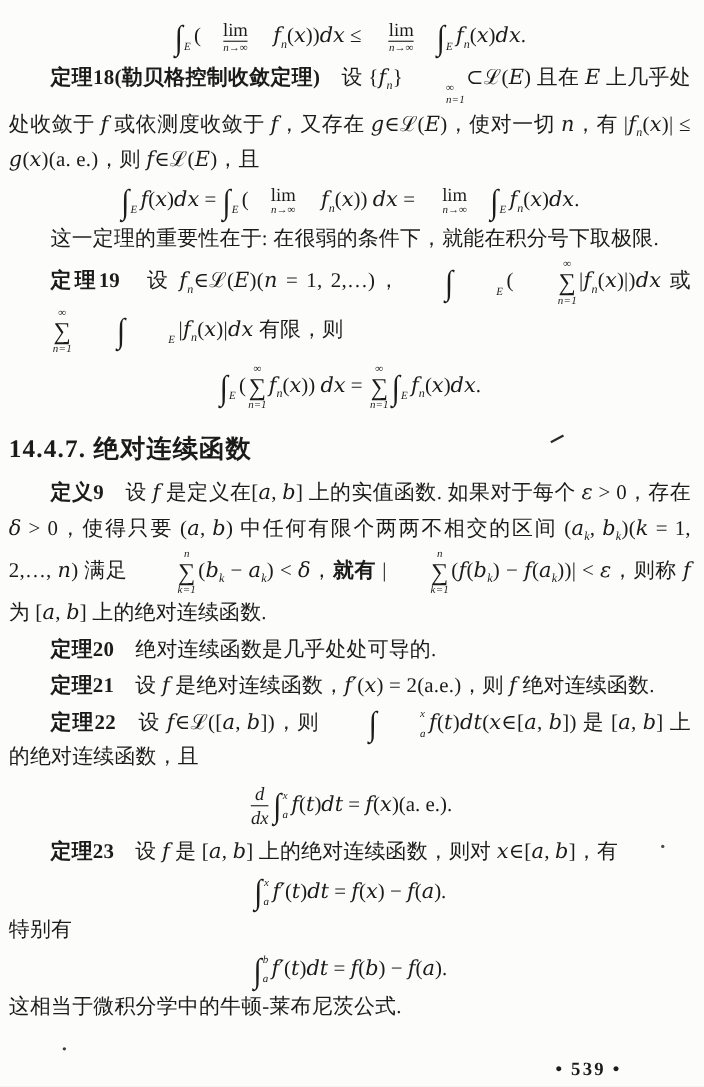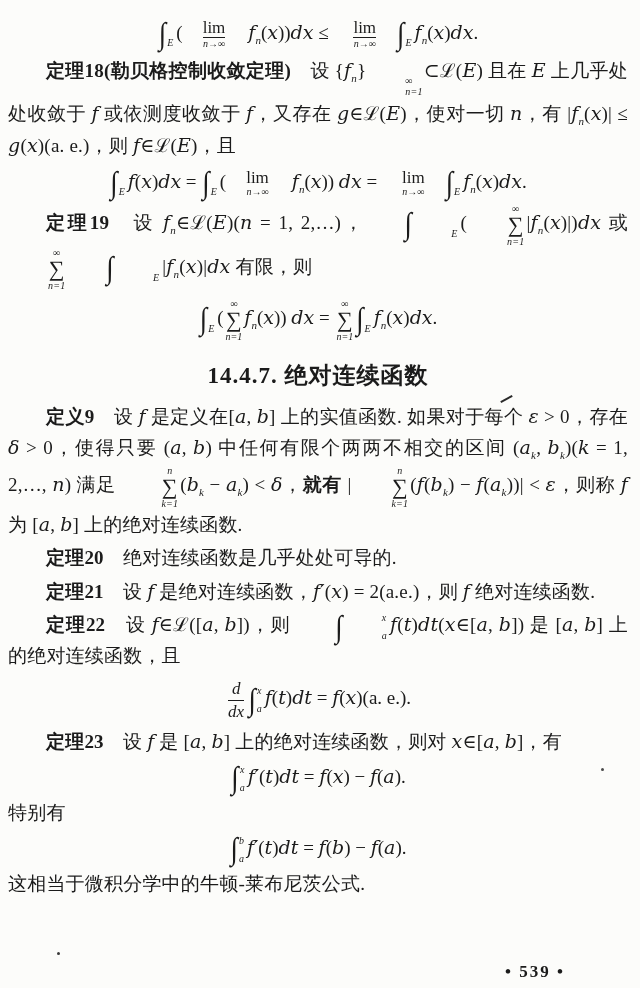--- a/index.html
+++ b/index.html
@@ -21,21 +21,20 @@
     text-align:justify;
     margin:2px 0;
     letter-spacing:0.2px;
   }
   .para.indent{text-indent:2em;}
   .heading{
     font-size:23px;
     font-weight:bold;
     margin:18px 0 10px 0;
     letter-spacing:1px;
-    text-align:center;
   }
   .formula{
     font-size:19px;
     text-align:center;
     margin:7px 0 5px 0;
     line-height:1.15;
   }
   
   .tok-t{white-space:pre-wrap;}
   .tok-v{font-style:italic;font-family:"DejaVu Serif","Liberation Serif",serif;white-space:pre-wrap;}
@@ -130,20 +129,21 @@
         </span><span class="sp" style="width: 3px;"></span><span class="tok-v">f</span><span class="tok-sub">n</span><span class="tok-t">(</span><span class="tok-v">x</span><span class="tok-t">)) </span><span class="tok-v">dx</span><span class="tok-t"> = </span><span class="tok-lim">
           <span class="word">lim</span>
           <span class="dn">n→∞</span>
         </span><span class="tok-int">
           <span class="op">∫</span>
           <span class="scr">
             <span class="u"></span>
             <span class="d">E</span>
           </span>
         </span><span class="tok-v">f</span><span class="tok-sub">n</span><span class="tok-t">(</span><span class="tok-v">x</span><span class="tok-t">)</span><span class="tok-v">dx</span><span class="tok-t">.</span></div>
+      <div class="blk para indent"><span class="tok-t">这一定理的重要性在于: 在很弱的条件下，就能在积分号下取极限.</span></div>
       <div class="blk para indent"><span class="tok-b">定理19</span><span class="tok-t">　设 </span><span class="tok-v">f</span><span class="tok-sub">n</span><span class="tok-t">∈ℒ(</span><span class="tok-v">E</span><span class="tok-t">)(</span><span class="tok-v">n</span><span class="tok-t"> = 1, 2,…)，</span><span class="tok-int">
           <span class="op">∫</span>
           <span class="scr">
             <span class="u"></span>
             <span class="d">E</span>
           </span>
         </span><span class="tok-t">(</span><span class="tok-sum">
           <span class="sm">∞</span>
           <span class="op">∑</span>
           <span class="sm">n=1</span>

